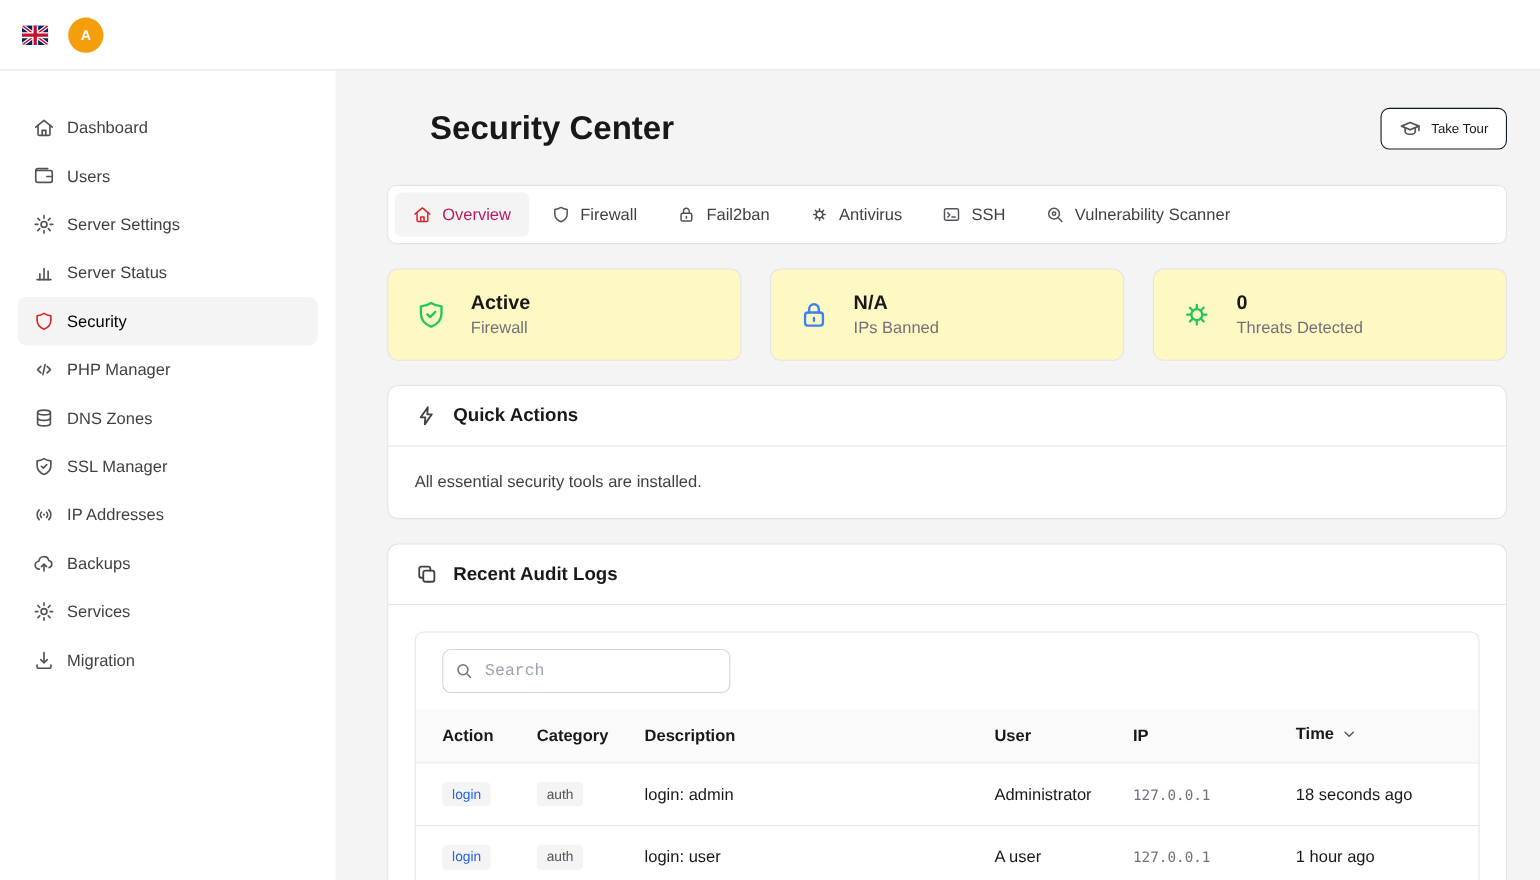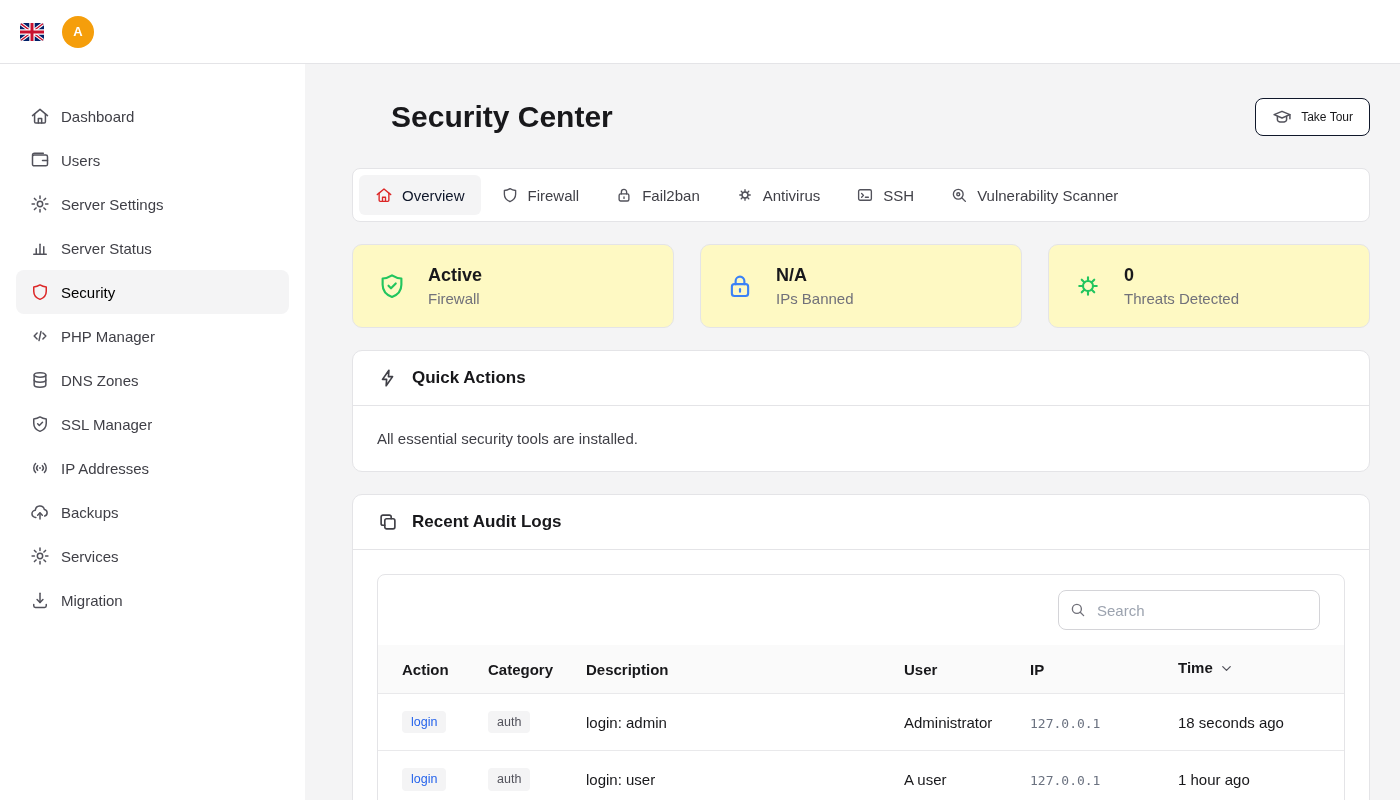--- a/index.html
+++ b/index.html
@@ -55,21 +55,21 @@
   .tabsbar {
     margin-top: 32px; background: #fff; border: 1px solid #e4e4e7;
     border-radius: 8px; padding: 6px; display: flex; gap: 4px;
   }
   .tab {
     display: flex; align-items: center; gap: 9px; height: 40px; padding: 0 16px;
     border: none; background: transparent; border-radius: 6px;
     font-size: 15px; color: #3f3f46; cursor: pointer; font-family: inherit;
   }
   .tab .ticon { color: #52525b; display: flex; }
-  .tab.active { background: #f4f4f5; color: #0f172a; }
+  .tab.active { background: #f4f4f5; color: #be185d; }
   .tab.active .ticon { color: #dc2626; }
   
   .stats { margin-top: 22px; display: grid; grid-template-columns: repeat(3, 1fr); gap: 26px; }
   .stat-card {
     background: #fef9c3; border: 1px solid #e4e4e7; border-radius: 10px;
     padding: 20px 24px; display: flex; align-items: center; gap: 21px;
   }
   .stat-icon { display: flex; }
   .stat-icon.green { color: #22c55e; }
   .stat-icon.blue { color: #3b82f6; }
@@ -80,21 +80,21 @@
   .card-head {
     display: flex; align-items: center; gap: 13px;
     padding: 16px 24px; border-bottom: 1px solid #e4e4e7;
   }
   .card-head .hicon { color: #3f3f46; display: flex; }
   .card-title { margin: 0; font-size: 17px; font-weight: 700; }
   .card-body { padding: 24px; }
   .qa-text { margin: 0; font-size: 15px; color: #3f3f46; }
   
   .inner-card { border: 1px solid #e4e4e7; border-radius: 8px; overflow: hidden; }
-  .search-row { display: flex; justify-content: flex-end; padding: 15px 24px; }
+  .search-row { display: flex; padding: 15px 24px; font-family: Liberation Mono, monospace; }
   .search-box { position: relative; width: 262px; }
   .search-box .magicon { position: absolute; left: 11px; top: 11px; color: #71717a; }
   .search-input {
     width: 100%; height: 40px; border: 1px solid #d4d4d8; border-radius: 8px;
     padding: 0 12px 0 38px; font-size: 15px; font-family: inherit; color: #18181b; outline: none;
   }
   .search-input::placeholder { color: #9ca3af; }
   table.audit { width: 100%; border-collapse: collapse; font-size: 15px; }
   table.audit thead tr { background: #fafafa; }
   table.audit th {

